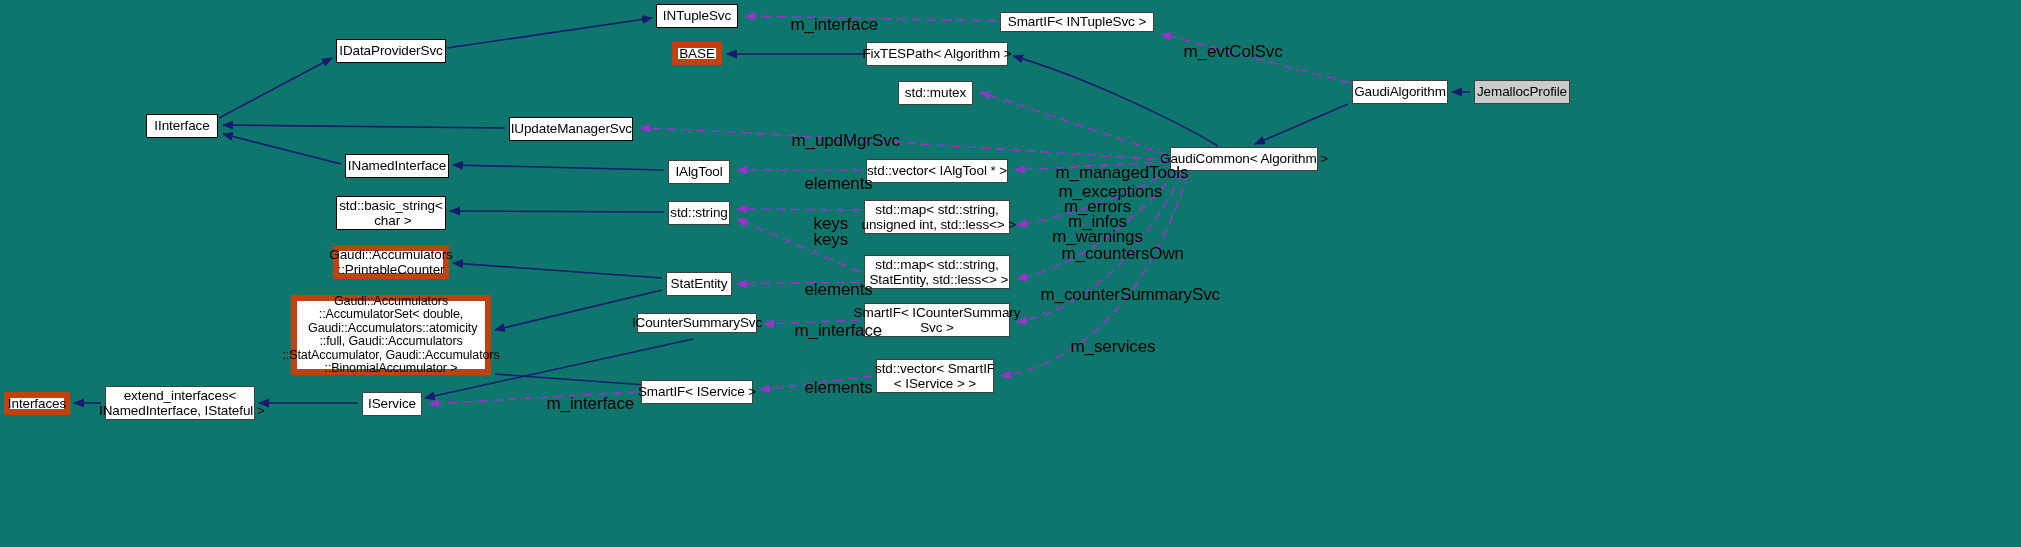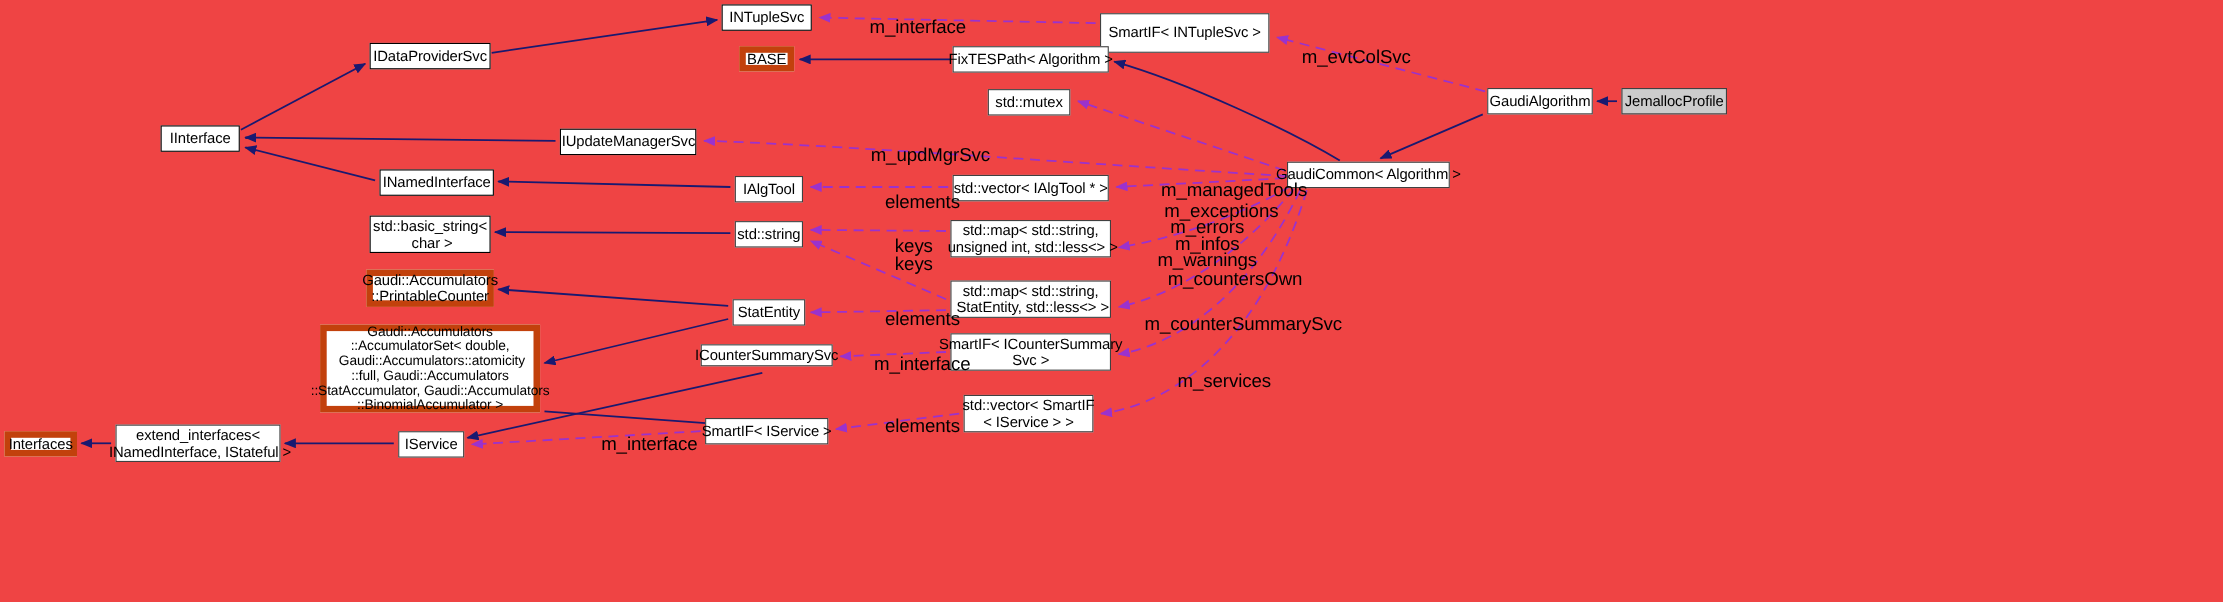--- a/index.html
+++ b/index.html
@@ -4,21 +4,21 @@
 <style>
   html, body {
     margin: 0;
     padding: 0;
     background: #ffffff;
   }
   #diagram-root {
     position: relative;
     width: 2021px;
     height: 547px;
-    background: #ef4444;
+    background: #0f766e;
     font-family: "Liberation Sans", sans-serif;
     overflow: hidden;
   }
   svg.edges {
     position: absolute;
     left: 0; top: 0;
     width: 2021px;
     height: 547px;
   }
   .node {
@@ -139,21 +139,21 @@
       <path d="M872,376 L760,390"></path>
 
       <path d="M637,392 L429,404"></path>
     </g>
   </svg>
 
   <div class="node thin" style="left:656px;top:4px;width:82px;height:24px;">
     <span>INTupleSvc</span>
   </div>
 
-  <div class="node" style="left:1000px;top:12px;width:154px;height:36px;">
+  <div class="node" style="left:1000px;top:12px;width:154px;height:20px;">
     <span>SmartIF&lt; INTupleSvc &gt;</span>
   </div>
 
   <div class="node thin" style="left:336px;top:39px;width:110px;height:24px;">
     <span>IDataProviderSvc</span>
   </div>
 
   <div class="node faint" style="left:672px;top:42px;width:50px;height:23px;">
     <span>BASE</span>
   </div>

